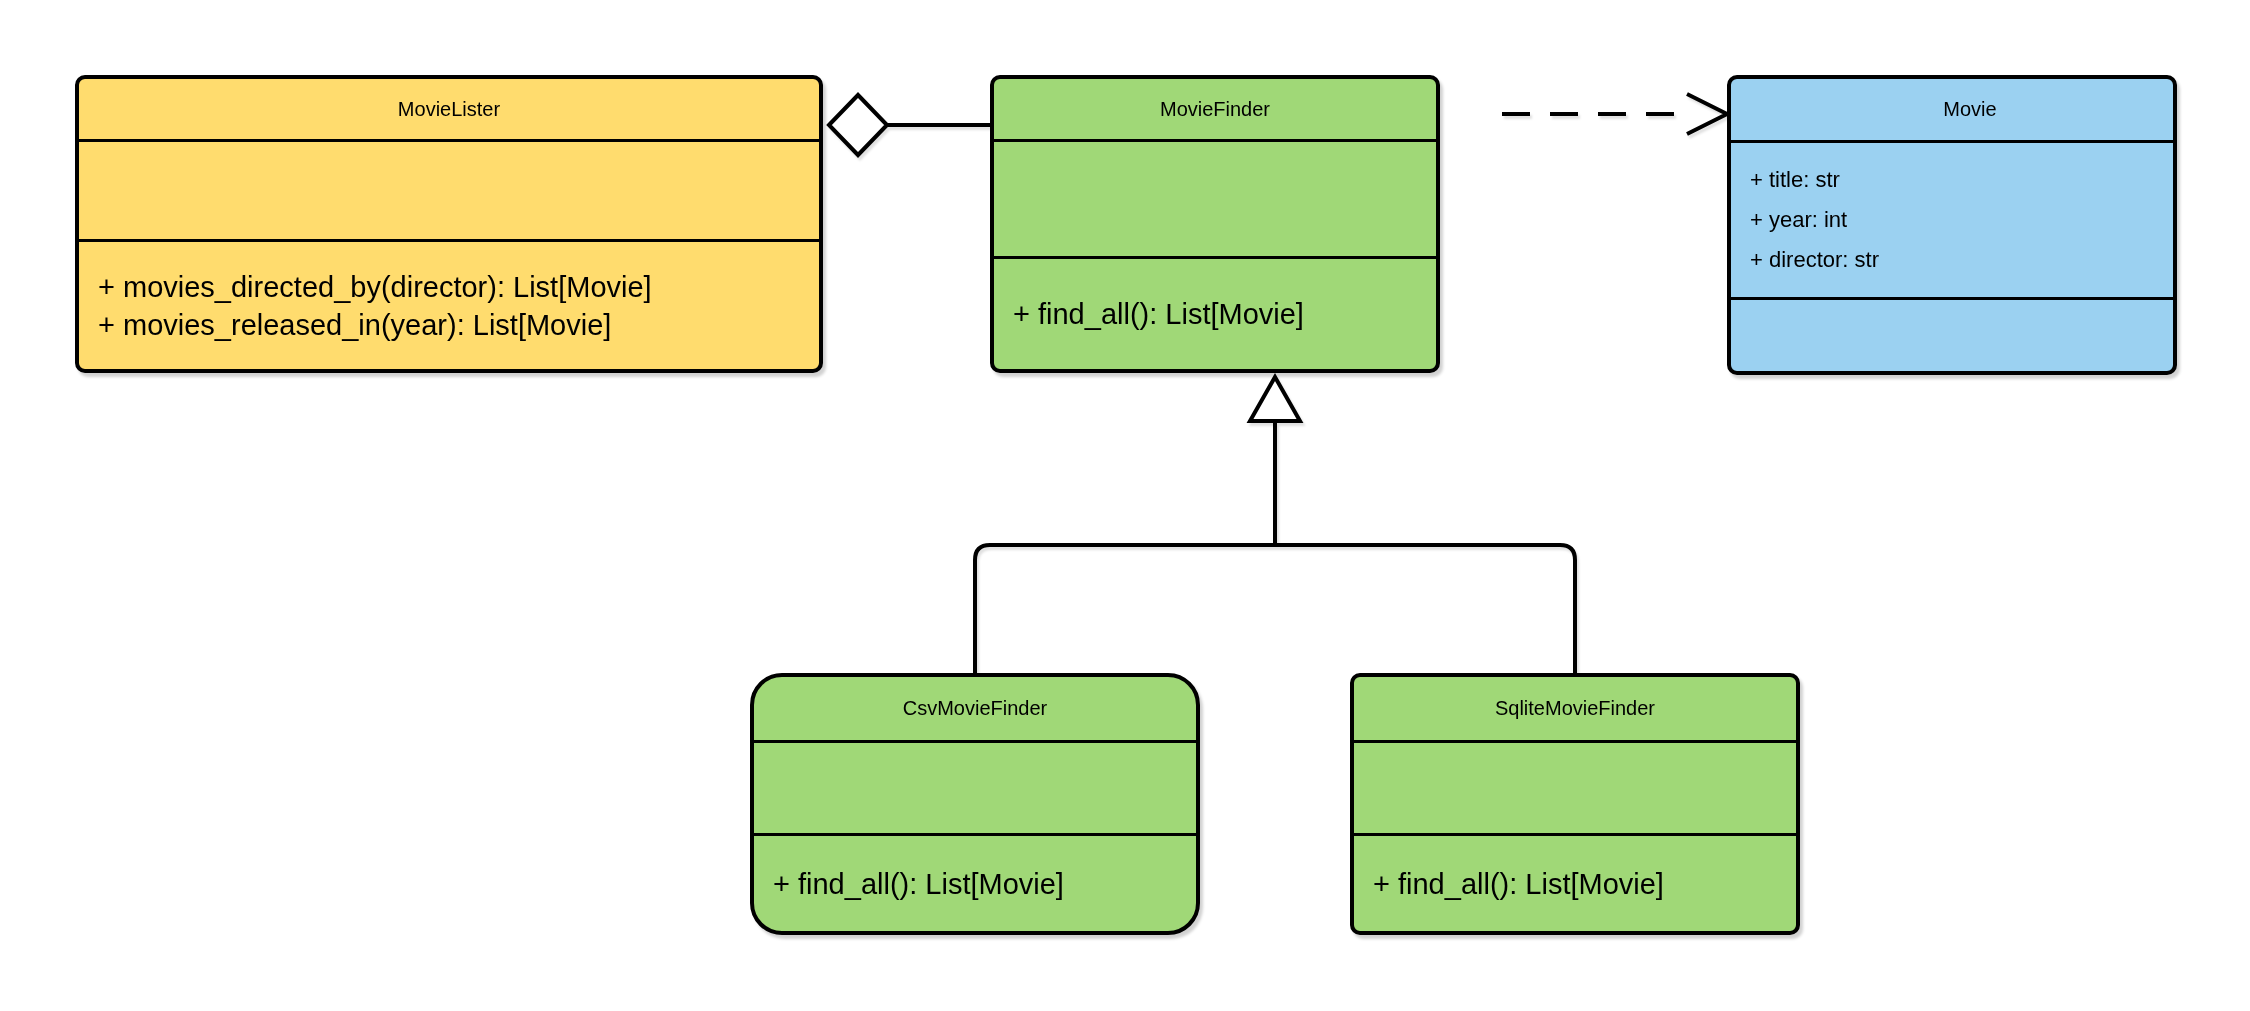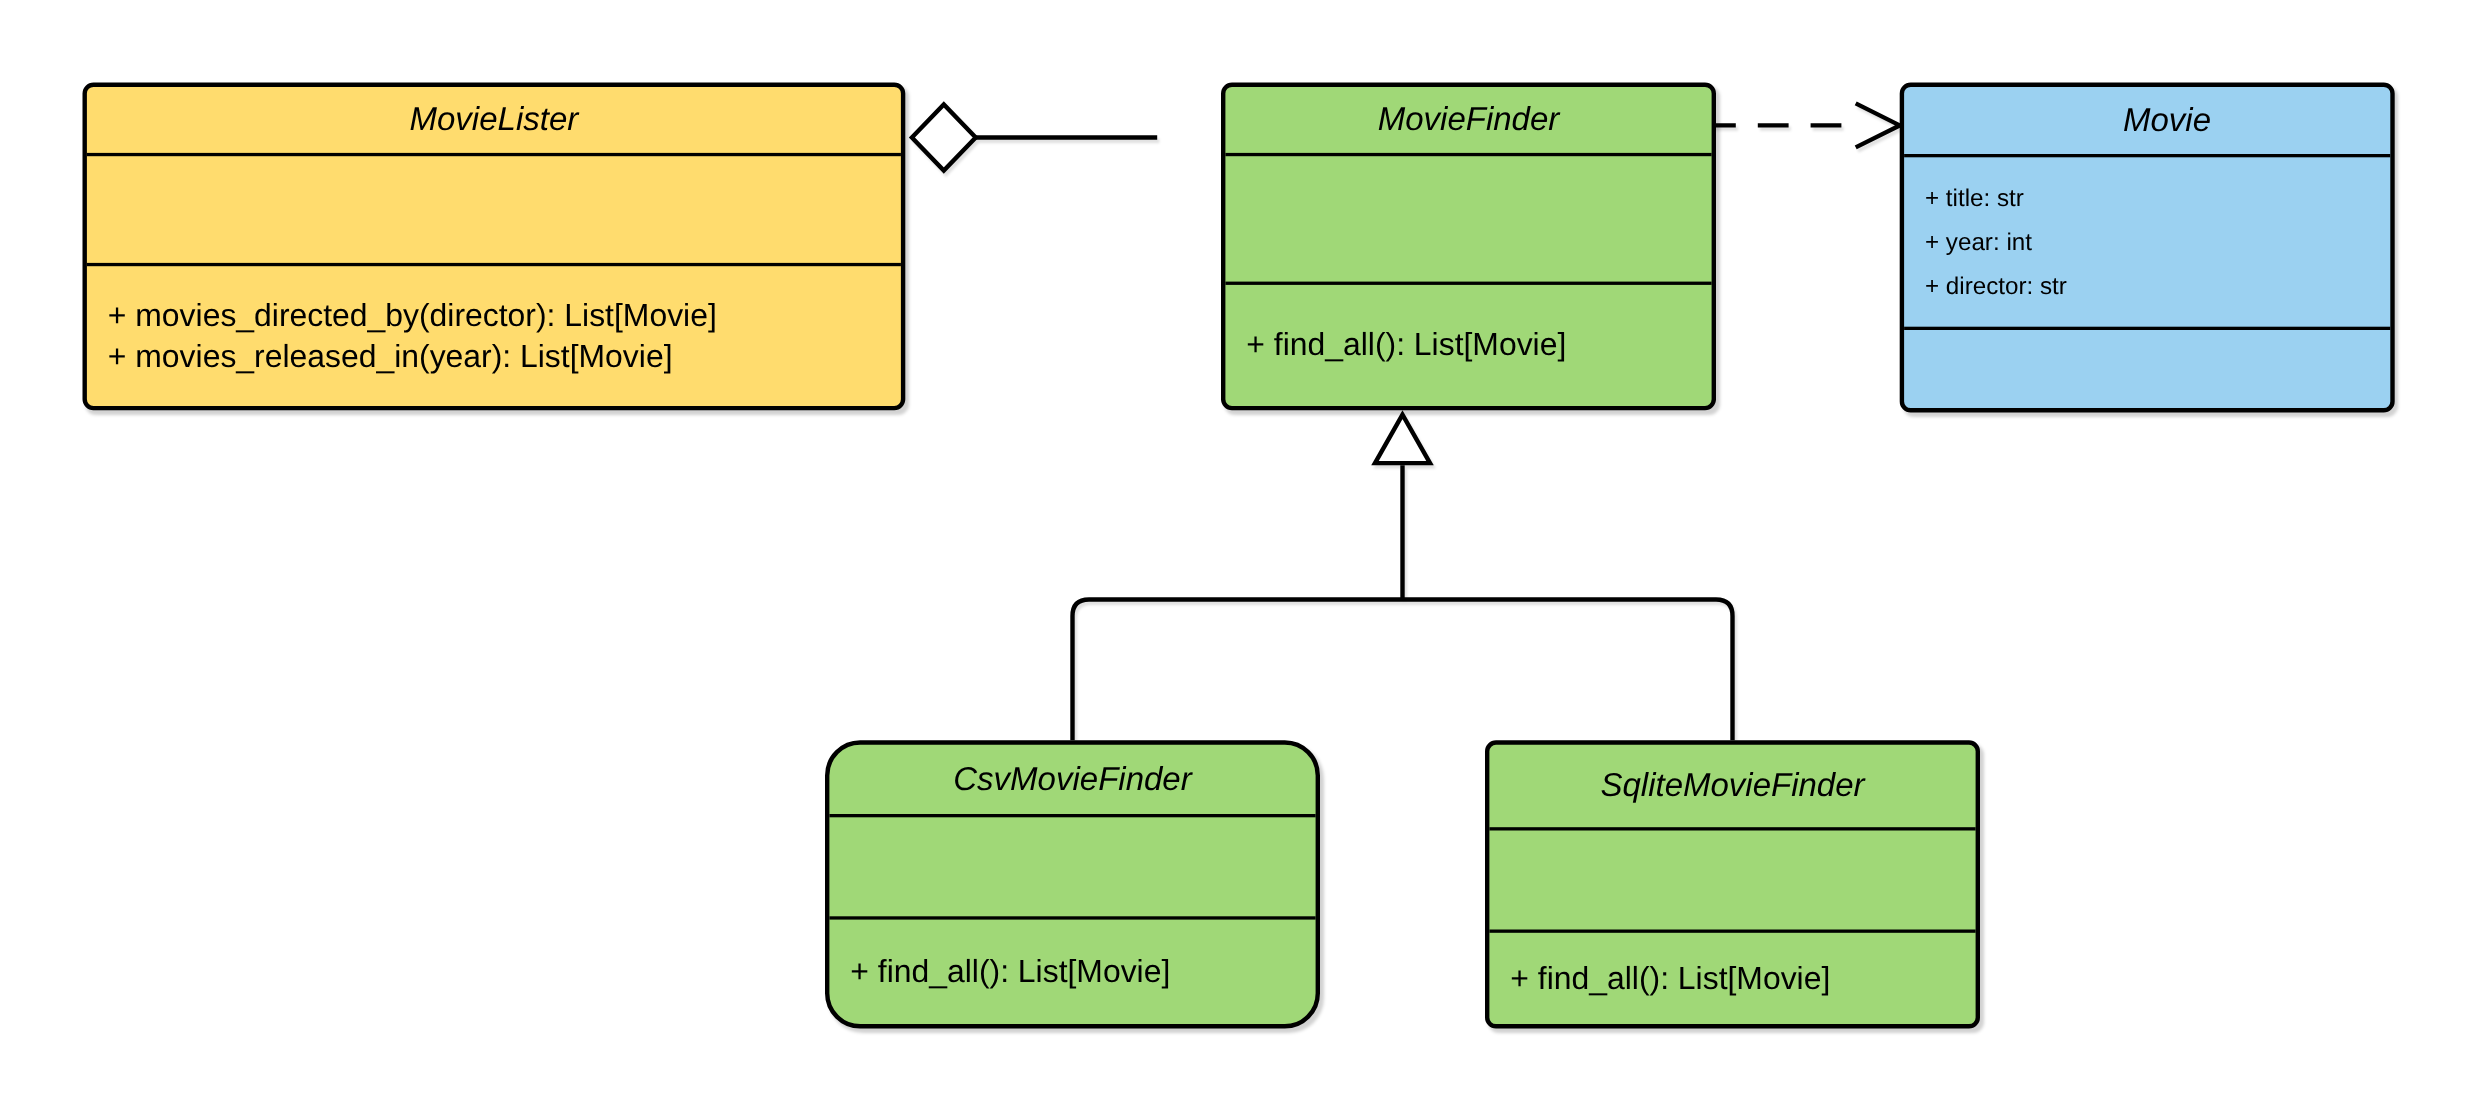--- a/index.html
+++ b/index.html
@@ -26,22 +26,21 @@
     flex-direction: column;
     box-shadow: 3px 4px 3px rgba(0,0,0,0.18);
   }
   .uml-class * { box-sizing: border-box; }
   .compartment-title {
     flex: 0 0 auto;
     display: flex;
     align-items: center;
     justify-content: center;
     border-bottom: 3px solid #000000;
-    font-size: 30px;
-    font-style: italic;
+    font-size: 20px;
   }
   .compartment-attrs {
     flex: 0 0 auto;
     display: flex;
     flex-direction: column;
     justify-content: center;
     border-bottom: 3px solid #000000;
     font-size: 22px;
   }
   .compartment-methods {
@@ -54,36 +53,36 @@
   .member {
     padding-left: 19px;
     line-height: 38px;
     white-space: nowrap;
   }
   
   #box-movielister   { left: 75px;   top: 75px;  width: 748px; height: 298px; }
   #box-movielister .compartment-title  { height: 63px; }
   #box-movielister .compartment-attrs  { height: 100px; }
 
-  #box-moviefinder   { left: 1110px; top: 75px;  width: 450px; height: 298px; }
+  #box-moviefinder   { left: 990px; top: 75px;  width: 450px; height: 298px; }
   #box-moviefinder .compartment-title  { height: 63px; }
   #box-moviefinder .compartment-attrs  { height: 117px; }
 
   #box-movie         { left: 1727px; top: 75px;  width: 450px; height: 300px; }
   #box-movie .compartment-title        { height: 64px; padding-left: 36px; }
   #box-movie .compartment-attrs        { height: 157px; }
   #box-movie .compartment-attrs .member { line-height: 40px; }
   #box-movie .compartment-methods      { border-top: 0; }
 
   #box-csvmoviefinder    { left: 750px;  top: 673px; width: 450px; height: 262px; }
   #box-csvmoviefinder .compartment-title  { height: 66px; }
   #box-csvmoviefinder .compartment-attrs  { height: 93px; }
 
   #box-sqlitemoviefinder { left: 1350px; top: 673px; width: 450px; height: 262px; }
-  #box-sqlitemoviefinder .compartment-title { height: 78px; }
+  #box-sqlitemoviefinder .compartment-title { height: 66px; }
   #box-sqlitemoviefinder .compartment-attrs { height: 93px; }
 
   
   #connectors {
     position: absolute;
     left: 0; top: 0;
     width: 2250px;
     height: 1011px;
     pointer-events: none;
     filter: drop-shadow(2px 3px 1px rgba(0,0,0,0.12));

